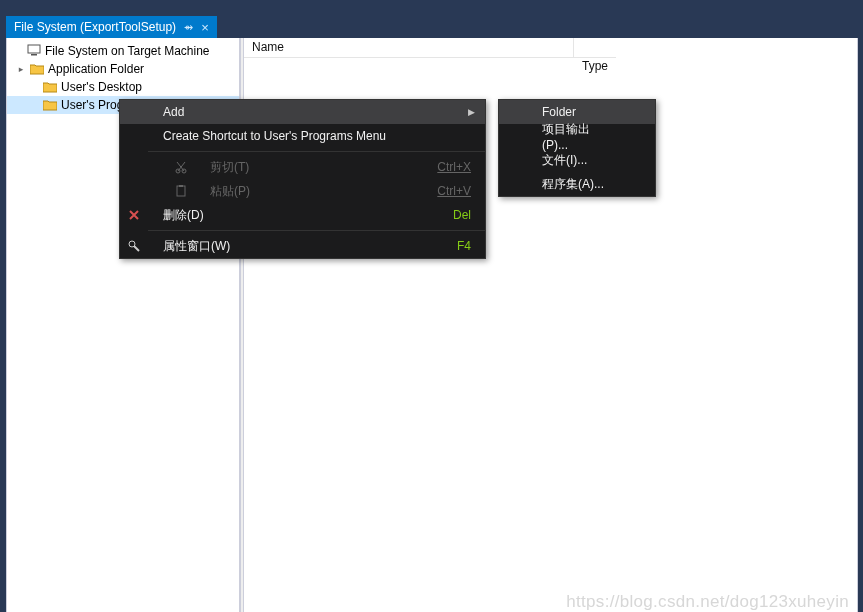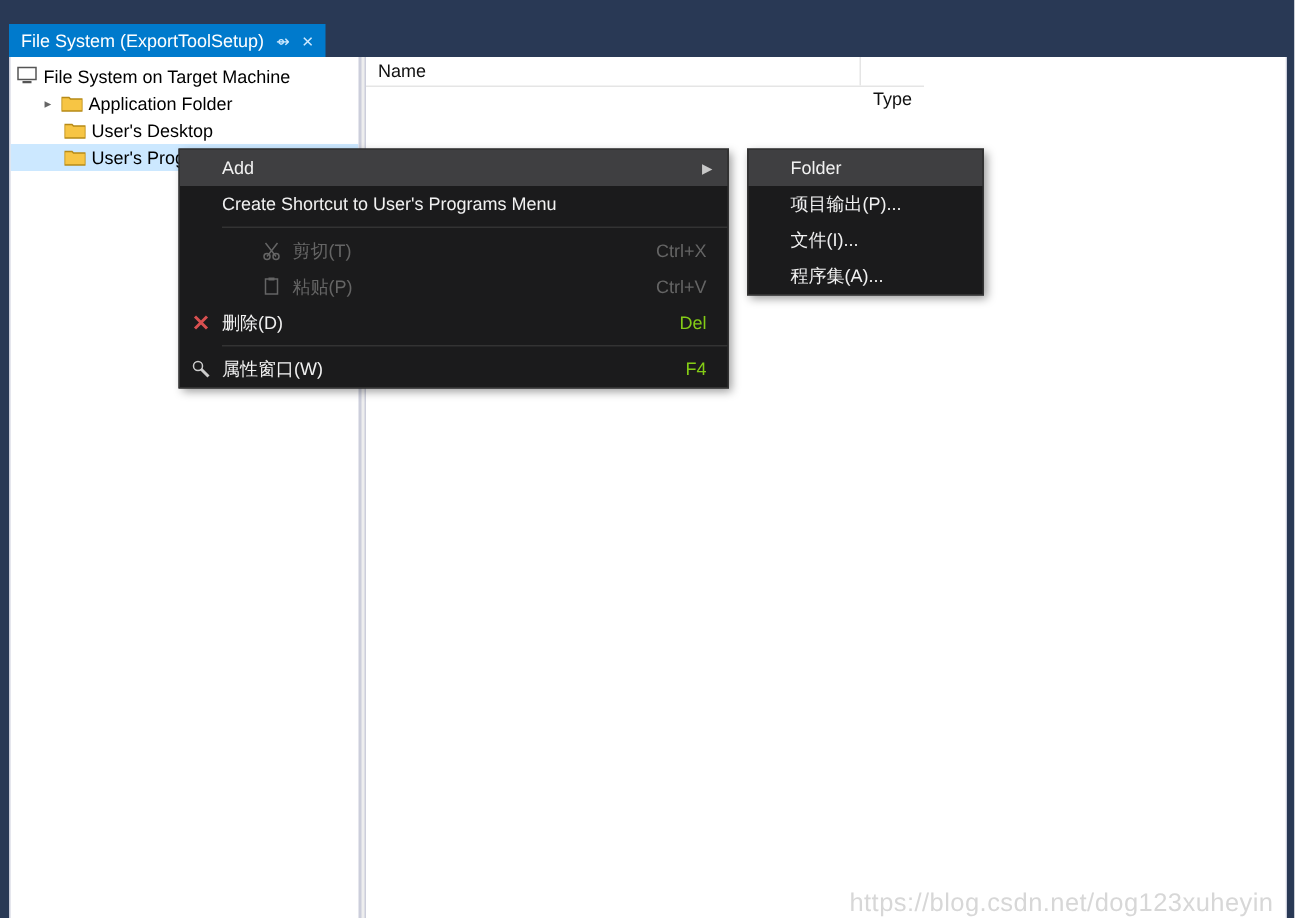--- a/index.html
+++ b/index.html
@@ -13,40 +13,40 @@
   .tab-close { font-size: 13px; }
   .body { display: flex; height: calc(100% - 22px); background: #fff; border: 1px solid #cccedb; border-top: none; }
   .tree-pane { width: 233px; border-right: 1px solid #cccedb; padding: 4px 0 0 0; overflow: hidden; }
   .splitter { width: 4px; background: #eee; cursor: col-resize; border-right: 1px solid #cccedb; border-left: 1px solid #cccedb; }
   .list-pane { flex: 1; display: flex; }
   .list-header { display: flex; height: 20px; border-bottom: 1px solid #e5e5e5; }
   .col { padding: 2px 8px; color: #111; }
   .col-name { width: 330px; border-right: 1px solid #e5e5e5; }
   .col-type { flex: 1; margin-top: 19px; }
   .list-body { flex: 1; background: #fff; }
-  .tree-row { display: flex; align-items: center; height: 18px; padding-left: 4px; gap: 4px; white-space: nowrap; }
-  .tree-row.depth1 { padding-left: 20px; }
+  .tree-row { display: flex; align-items: center; height: 18px; padding-left: 20px; gap: 4px; white-space: nowrap; }
+  .tree-row.depth1 { padding-left: 9px; }
   .tree-row.depth2 { padding-left: 36px; }
   .tree-row.sel { background: #cce8ff; }
   .arrow { width: 10px; display: inline-block; text-align: center; color: #666; font-size: 9px; }
   .arrow.closed::before { content: "▸"; }
   .folder-icon { width: 14px; height: 12px; display: inline-block; }
   .folder-icon svg { width: 14px; height: 12px; }
   .machine-icon svg { width: 14px; height: 12px; }
 
   
   .menu { position: absolute; background: #1b1b1c; color: #f1f1f1; border: 1px solid #333; box-shadow: 2px 2px 6px rgba(0,0,0,0.4); font-size: 12px; }
-  .menu-row { display: flex; align-items: center; height: 24px; padding: 0 10px 0 0; gap: 0; cursor: default; }
+  .menu-row { display: flex; align-items: center; height: 24px; padding: 0 10px 0 0; gap: 15px; cursor: default; }
   .menu-row .gutter { width: 28px; display: flex; justify-content: center; align-items: center; }
   .menu-row .lbl { flex: 1; padding-right: 30px; }
   .menu-row .shortcut { color: #84cc16; padding-right: 4px; }
   .menu-row .sub-arrow { width: 10px; text-align: right; color: #c8c8c8; font-size: 9px; }
   .menu-row.highlight { background: #3f3f41; }
   .menu-row.disabled { color: #656565; padding-left: 47px; }
-  .menu-row.disabled .shortcut { color: #656565; }
+  .menu-row.disabled .shortcut { color: #656565; text-decoration: underline; }
   .menu-sep { height: 1px; background: #333; margin: 3px 0 3px 28px; }
   .ico-cut svg, .ico-paste svg, .ico-del svg, .ico-prop svg { width: 14px; height: 14px; }
 
   .menu1 { left: 113px; top: 83px; width: 367px; }
   .menu2 { left: 492px; top: 83px; width: 158px; }
 
   .watermark { position: absolute; right: 14px; bottom: 0px; color: #d7d7d7; font-size: 17px; letter-spacing: 0.3px; pointer-events: none; }
 </style>
 </head>
 <body>

